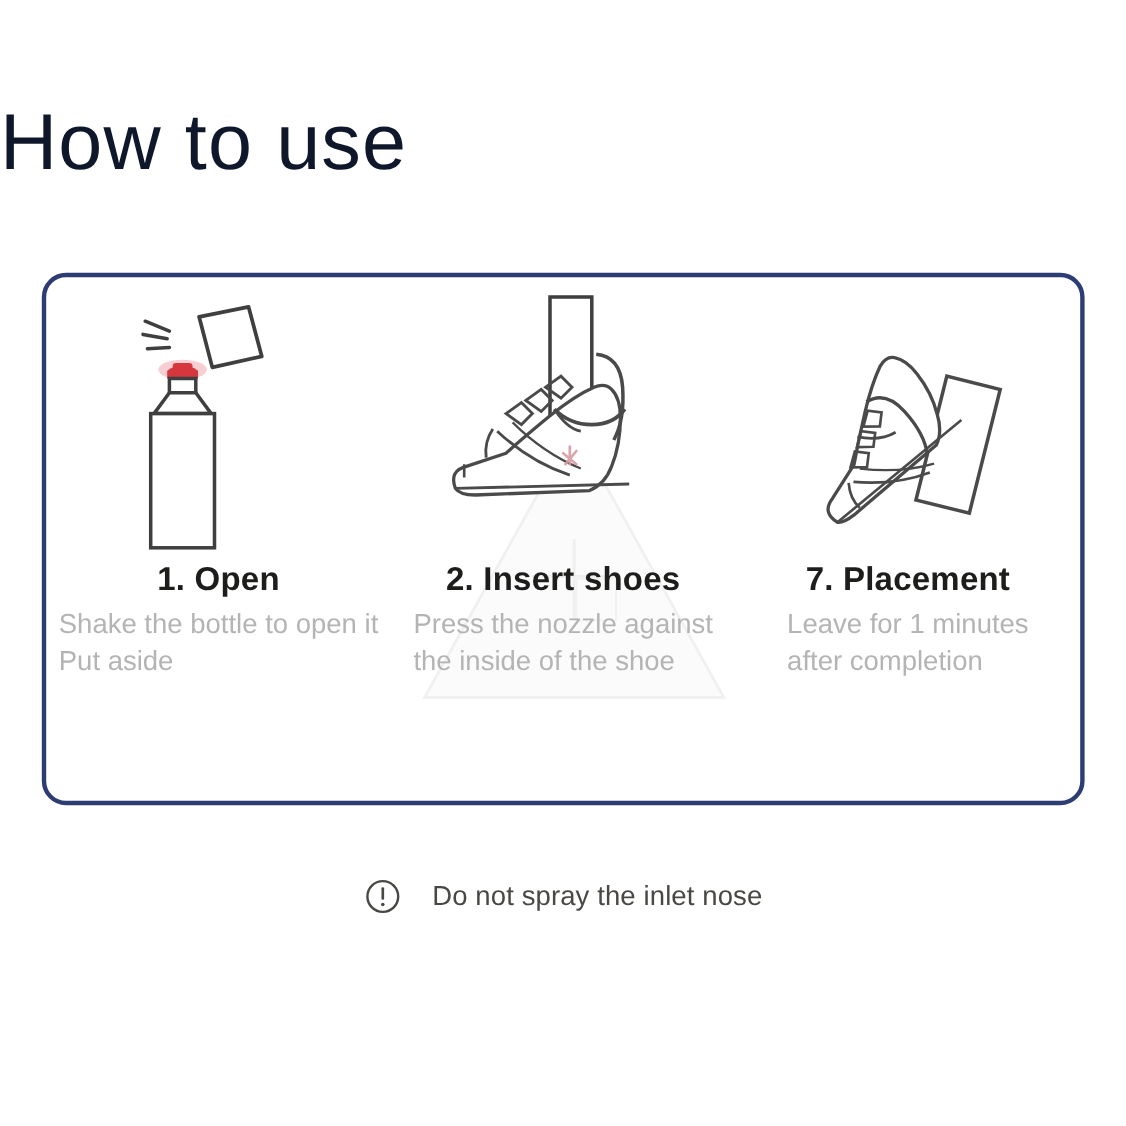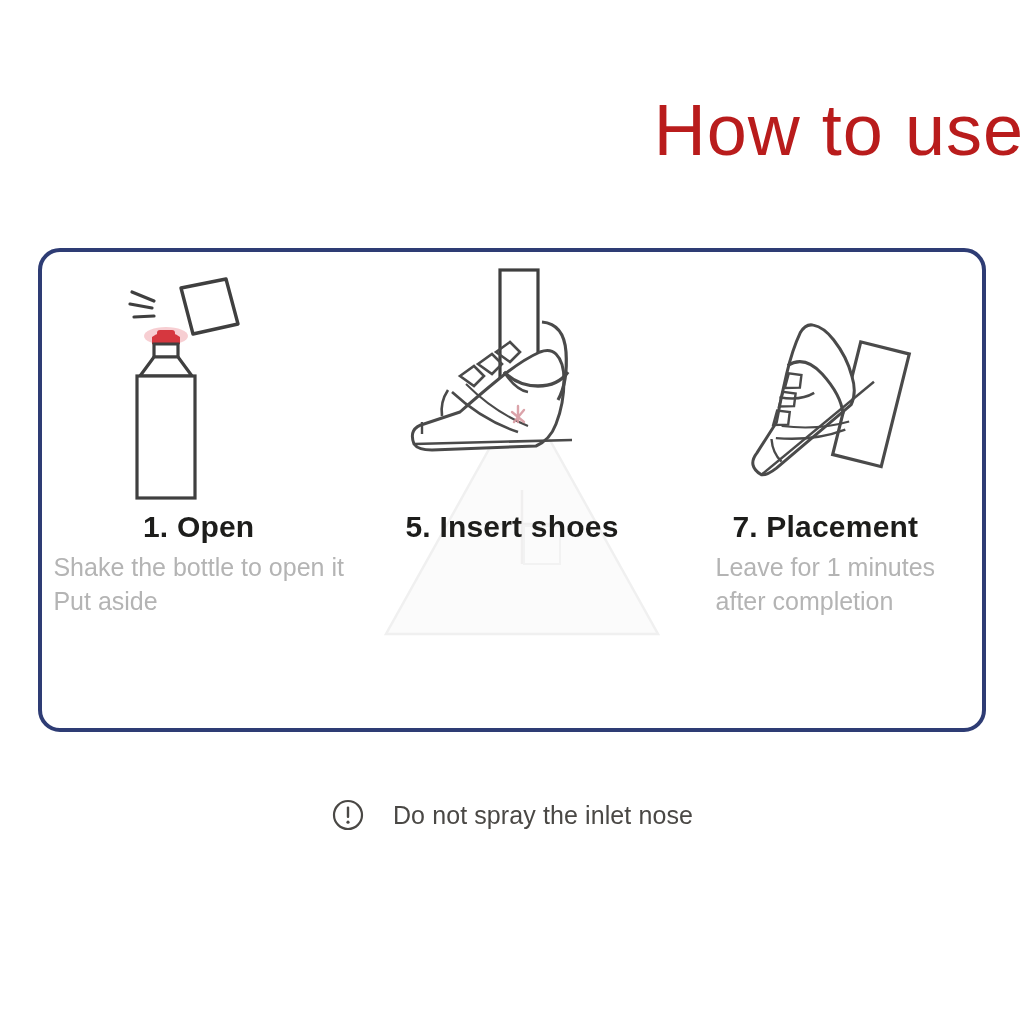--- a/index.html
+++ b/index.html
@@ -15,26 +15,26 @@
     font-family: "Liberation Sans", sans-serif;
     -webkit-font-smoothing: antialiased;
   }
 
   
   .page-title {
     position: absolute;
     top: 88px;
     left: 0;
     width: 1024px;
-    text-align: right;
+    text-align: left;
     font-size: 72px;
     line-height: 84px;
     font-weight: 400;
     letter-spacing: 1px;
-    color: #b91c1c;
+    color: #0f172a;
     font-family: "Liberation Sans", sans-serif;
   }
 
   
   .steps-panel {
     position: absolute;
     left: 38px;
     top: 248px;
     width: 948px;
     height: 484px;
@@ -208,21 +208,23 @@
 
           <path d="M22 180 l158 -4" stroke="#4a4a4a" stroke-width="2.6" fill="none"></path>
 
           <g stroke="#d89aa1" stroke-width="2.4" stroke-linecap="round" opacity="0.9">
             <path d="M120 148 l12 10"></path>
             <path d="M132 146 l-10 12"></path>
             <path d="M126 142 l0 16"></path>
           </g>
         </svg>
       </div>
-      <div class="step-title">5. Insert shoes</div>
+      <div class="step-title">2. Insert shoes</div>
+      <div class="step-desc">Press the nozzle against
+the inside of the shoe</div>
     </div>
 
     <div class="step">
       <div class="step-art">
         <svg width="230" height="200" viewBox="0 0 230 200" fill="none">
 
           <g transform="rotate(14 160 100)">
             <rect x="136" y="42" width="50" height="116" stroke="#4a4a4a" stroke-width="3.2" fill="#ffffff"></rect>
           </g>
 

